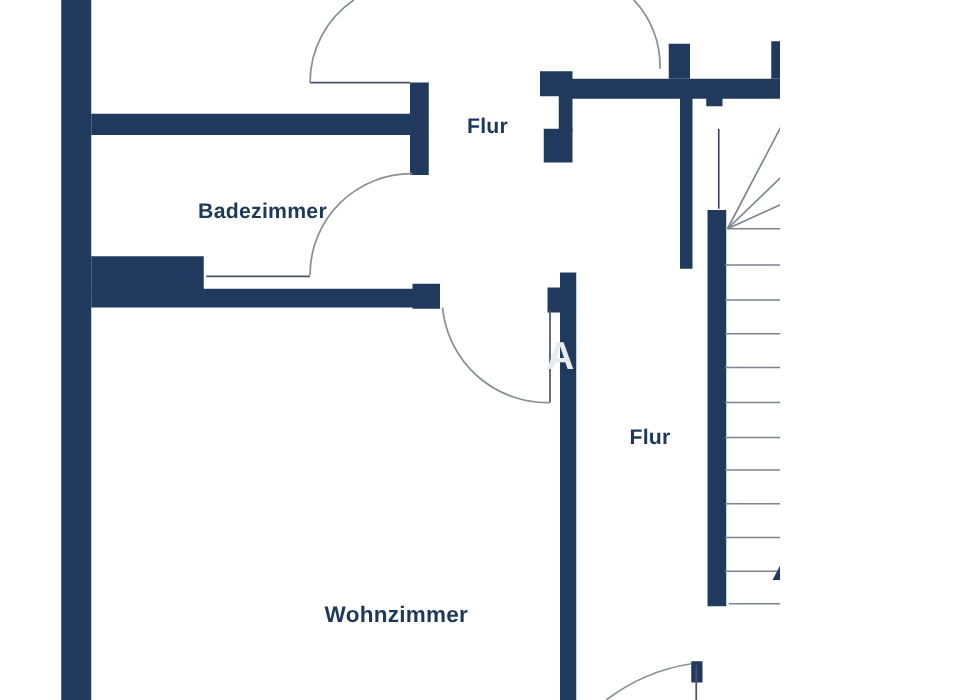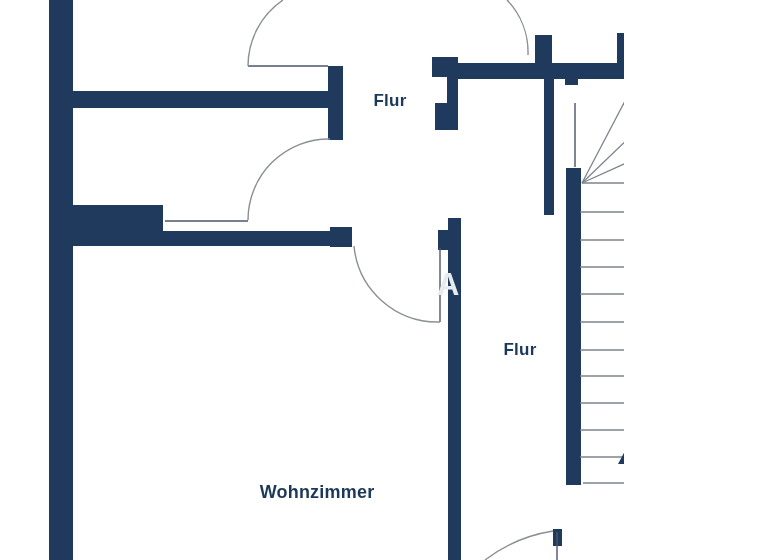--- a/index.html
+++ b/index.html
@@ -113,18 +113,19 @@
       <path d="M 440 322 A 84 84 0 0 1 354 246"></path>
 
       <line x1="557" y1="532" x2="557" y2="560" stroke="#4a5668"></line>
       <path d="M 485 560 Q 515 537 553 531"></path>
     </g>
 
     <path d="M637 428 L656 464 L645 464 L645 481 L629 481 L629 464 L618 464 Z" fill="#1f3a5c"></path>
   </svg>
 
   <div class="room-label lbl-flur-top">Flur</div>
+  <div class="room-label lbl-badezimmer">Badezimmer</div>
   <div class="room-label lbl-flur-right">Flur</div>
   <div class="room-label lbl-wohnzimmer">Wohnzimmer</div>
 
   <div class="watermark">A</div>
 
 </div>
 
 </body></html>

